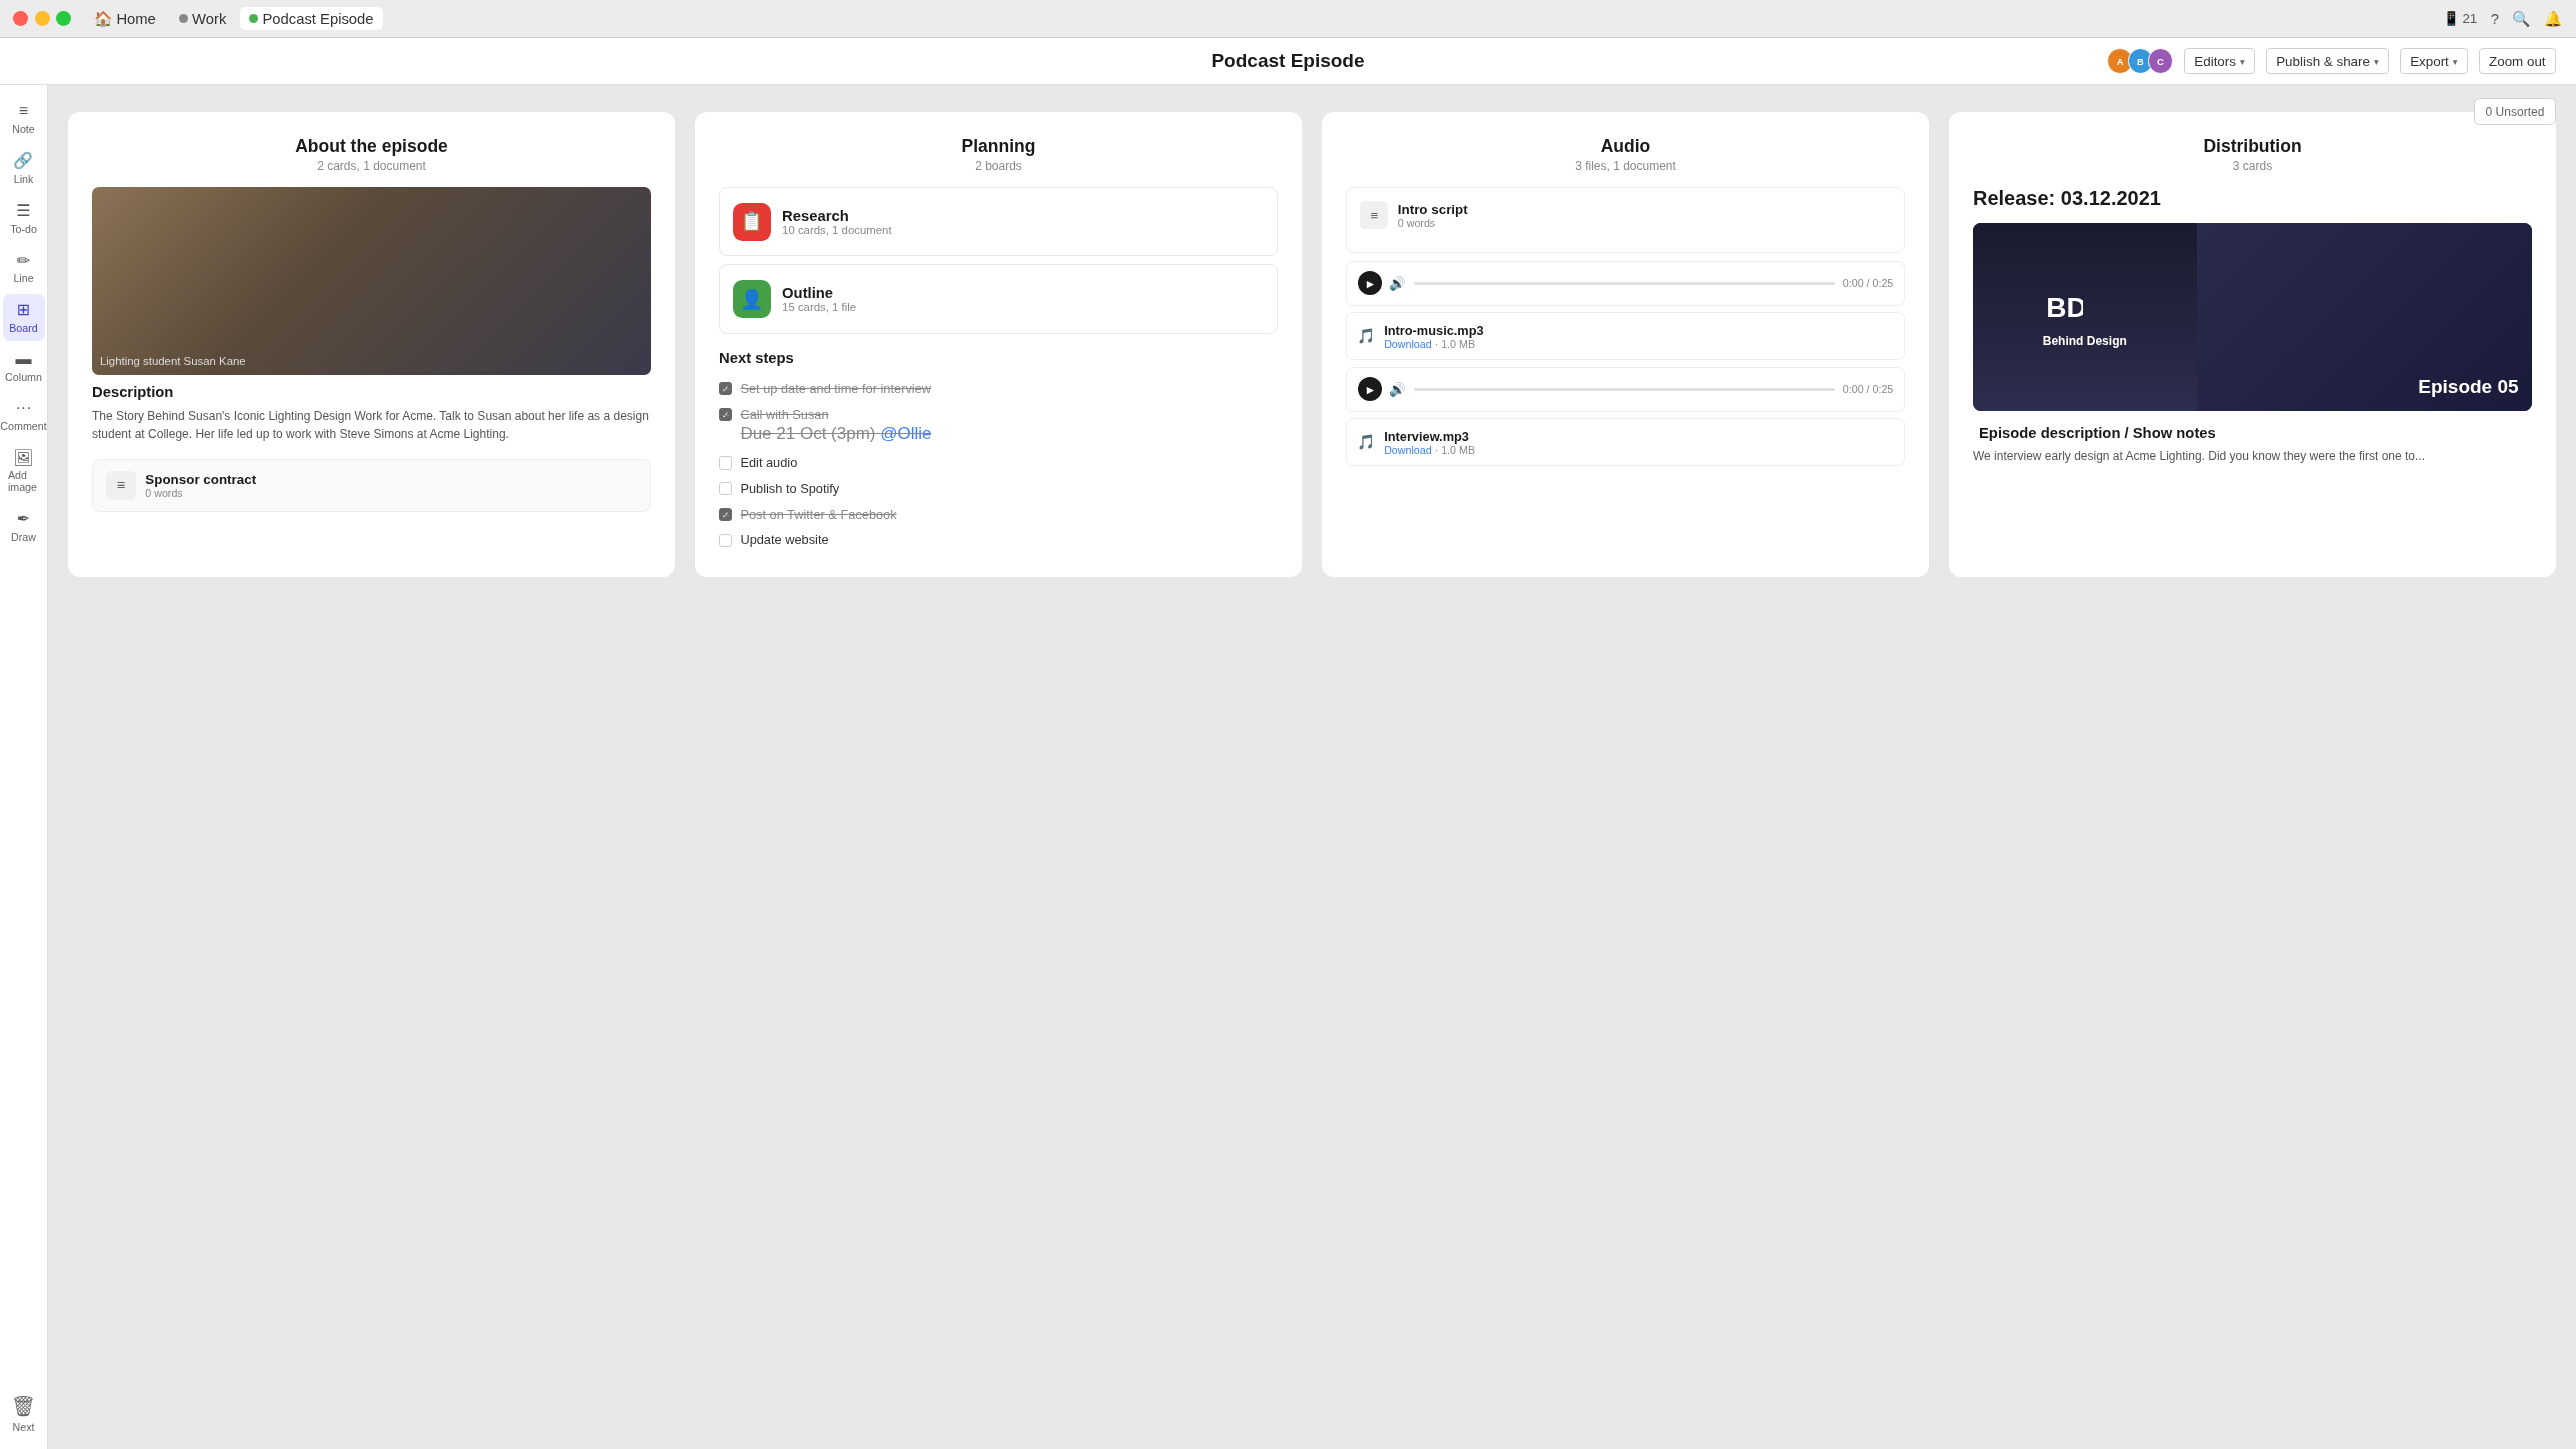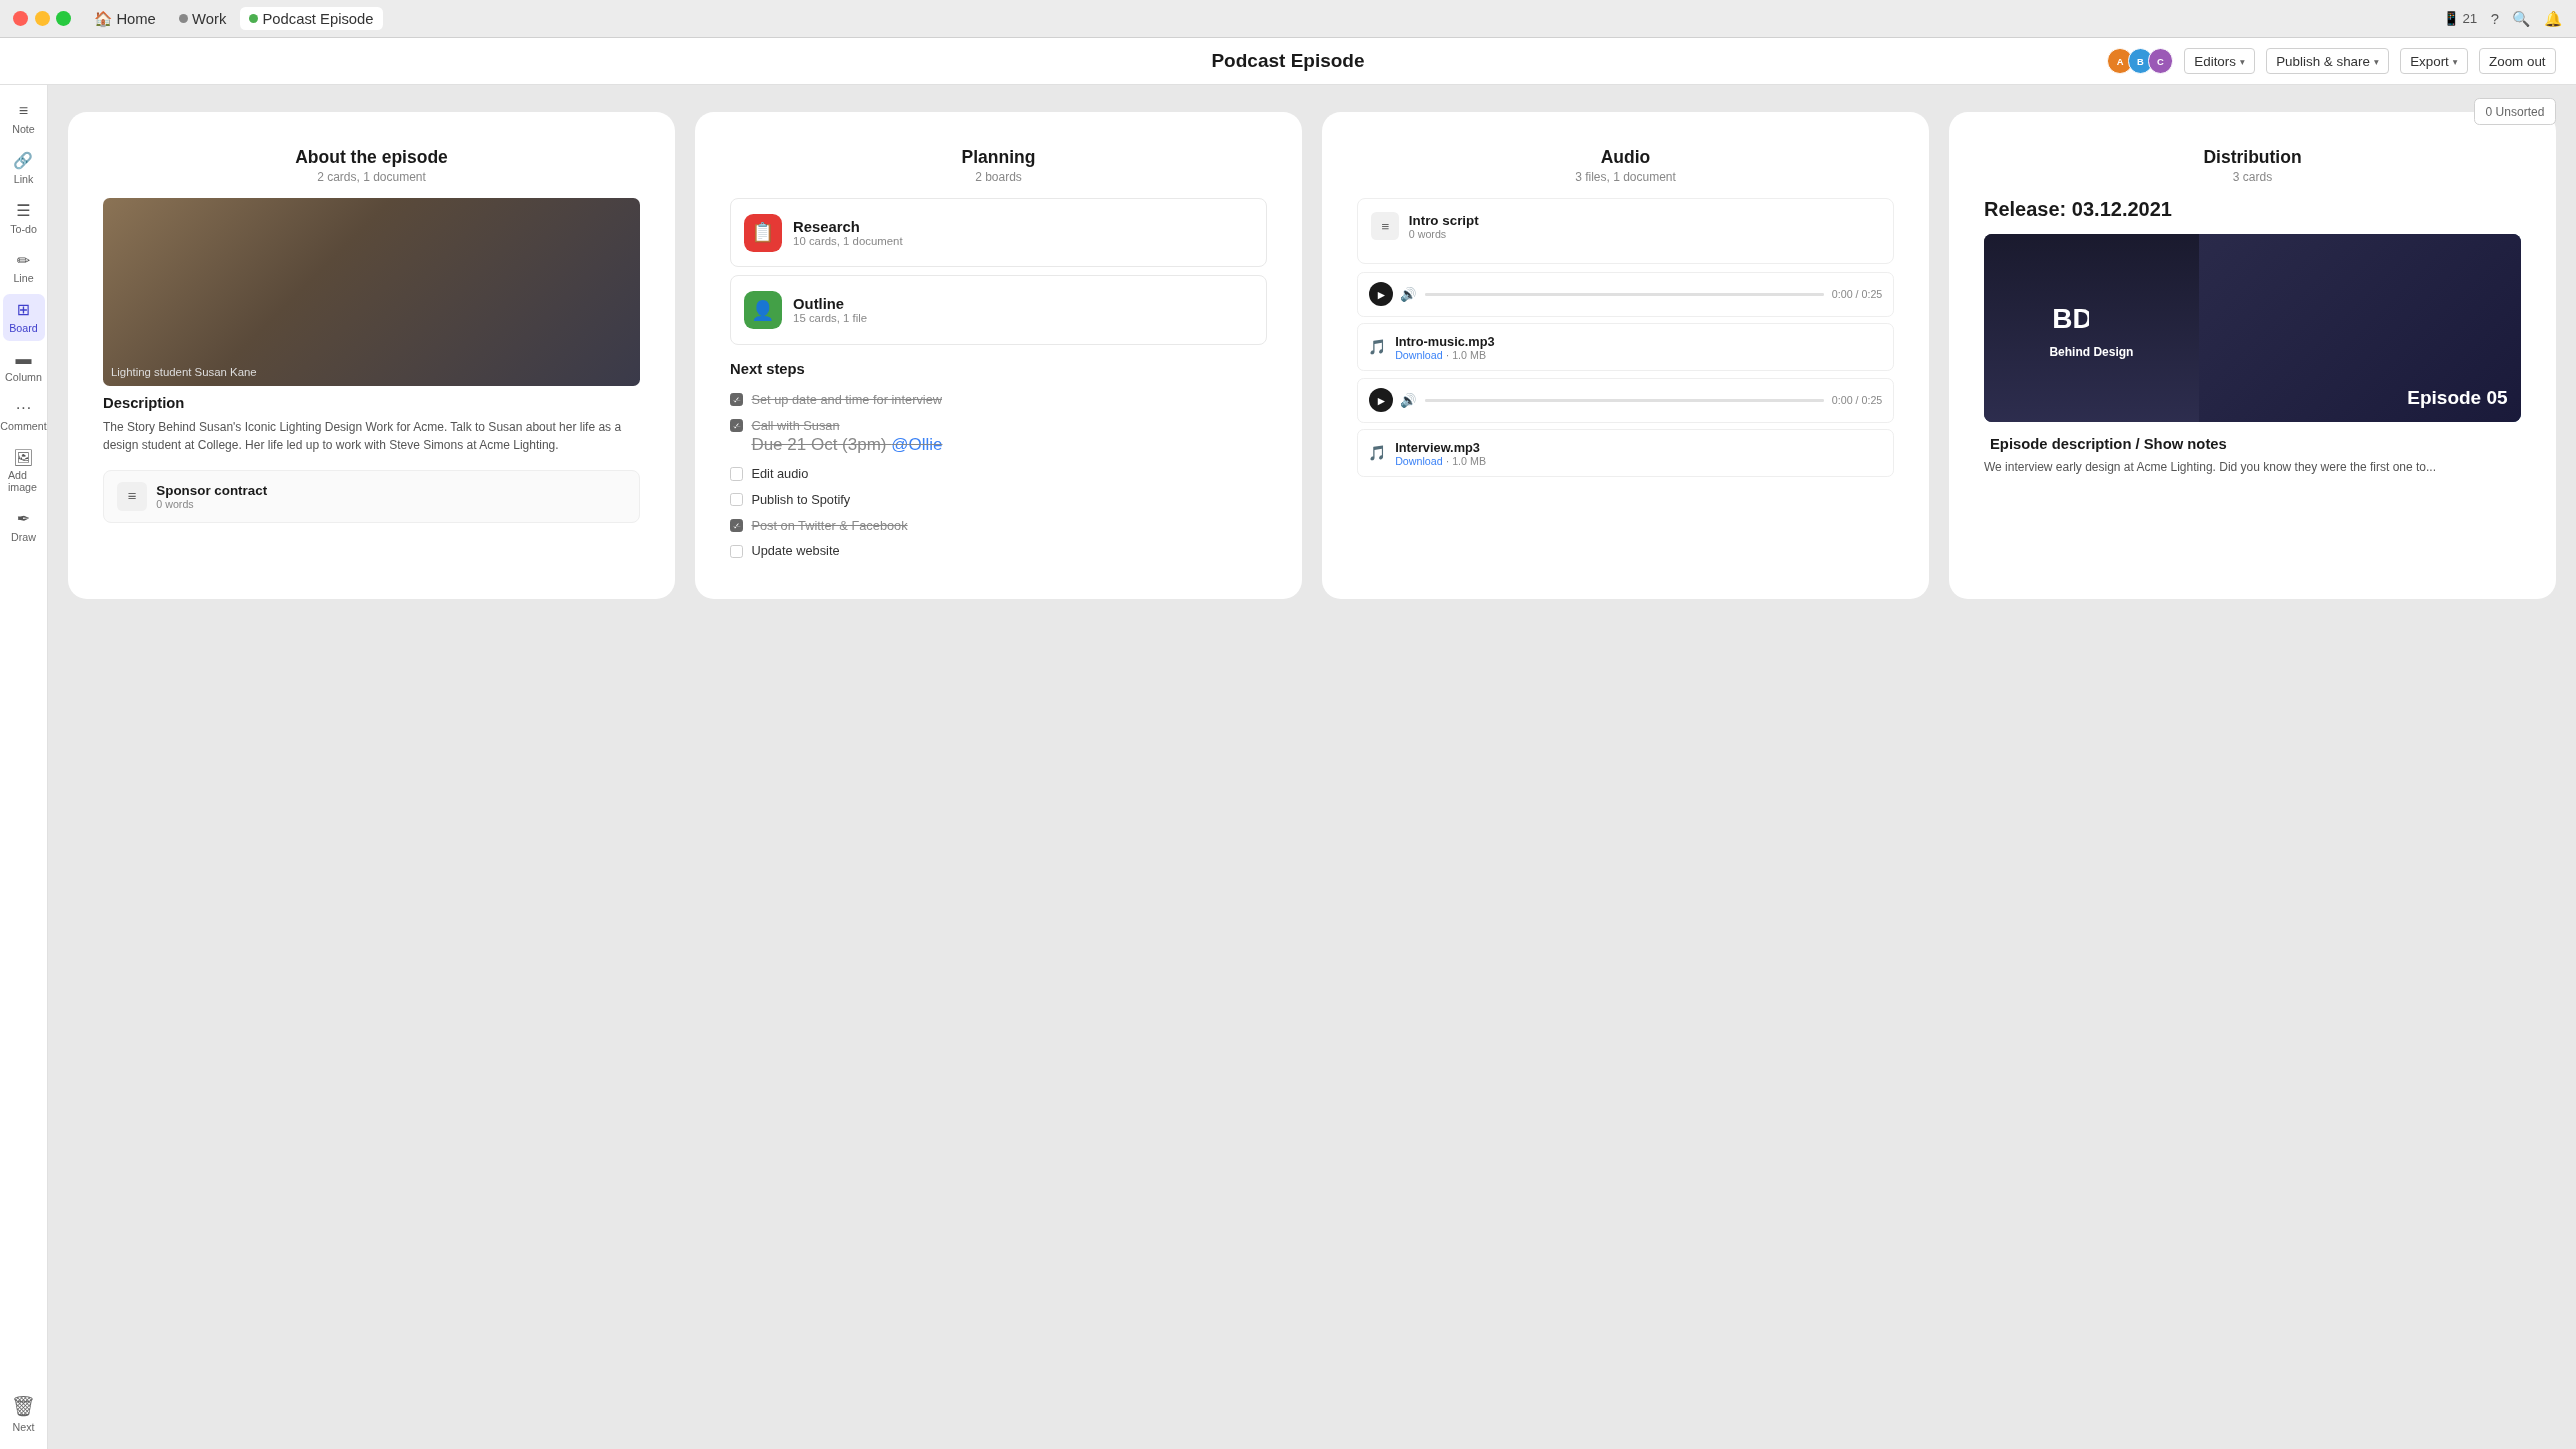--- a/index.html
+++ b/index.html
@@ -201,22 +201,22 @@
 
     .boards-row {
       display: flex;
       gap: 20px;
       margin-top: 6.7px;
     }
 
     
     .board-card {
       background: white;
-      border-radius: 19px;
-      padding: 35px;
+      border-radius: 12px;
+      padding: 24px;
       flex: 1;
       min-width: 0;
     }
 
     .board-card-header {
       text-align: center;
       margin-bottom: 13.4px;
     }
     .board-card-title {
       font-size: 17.5px;

